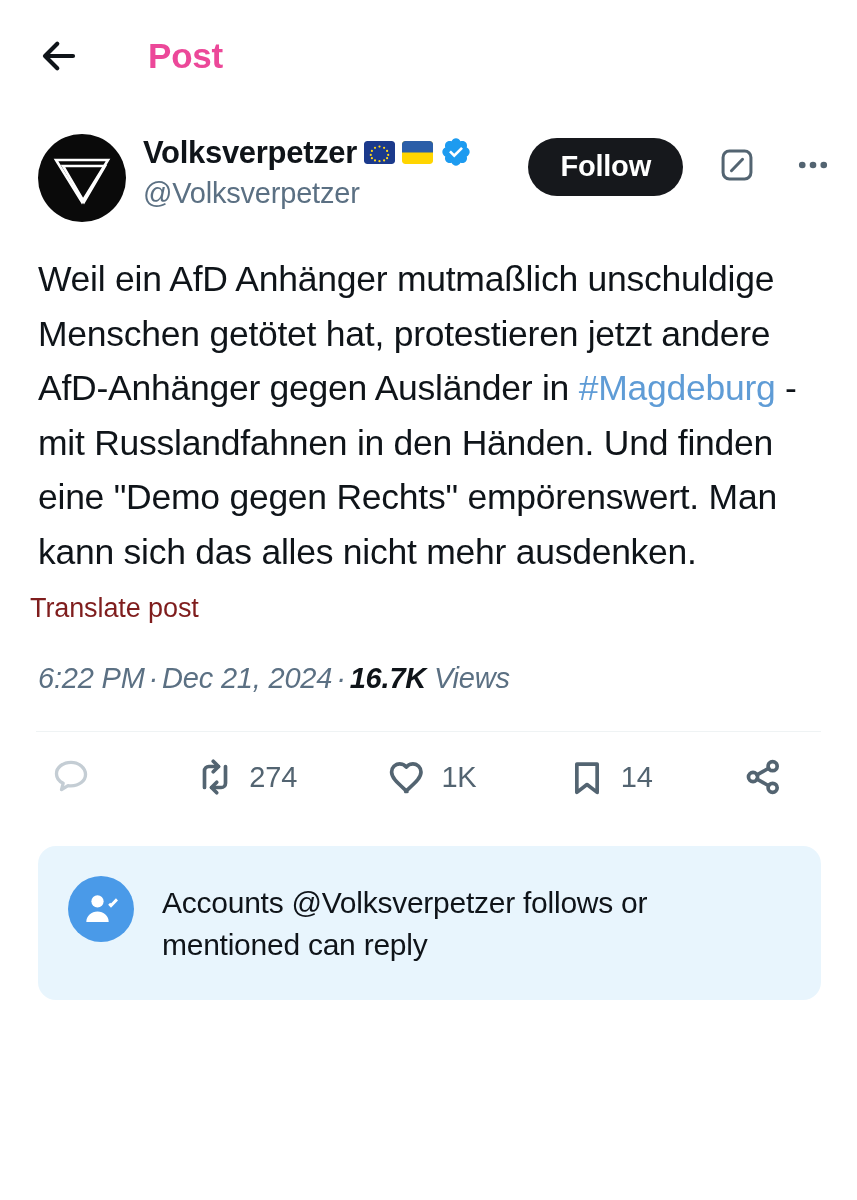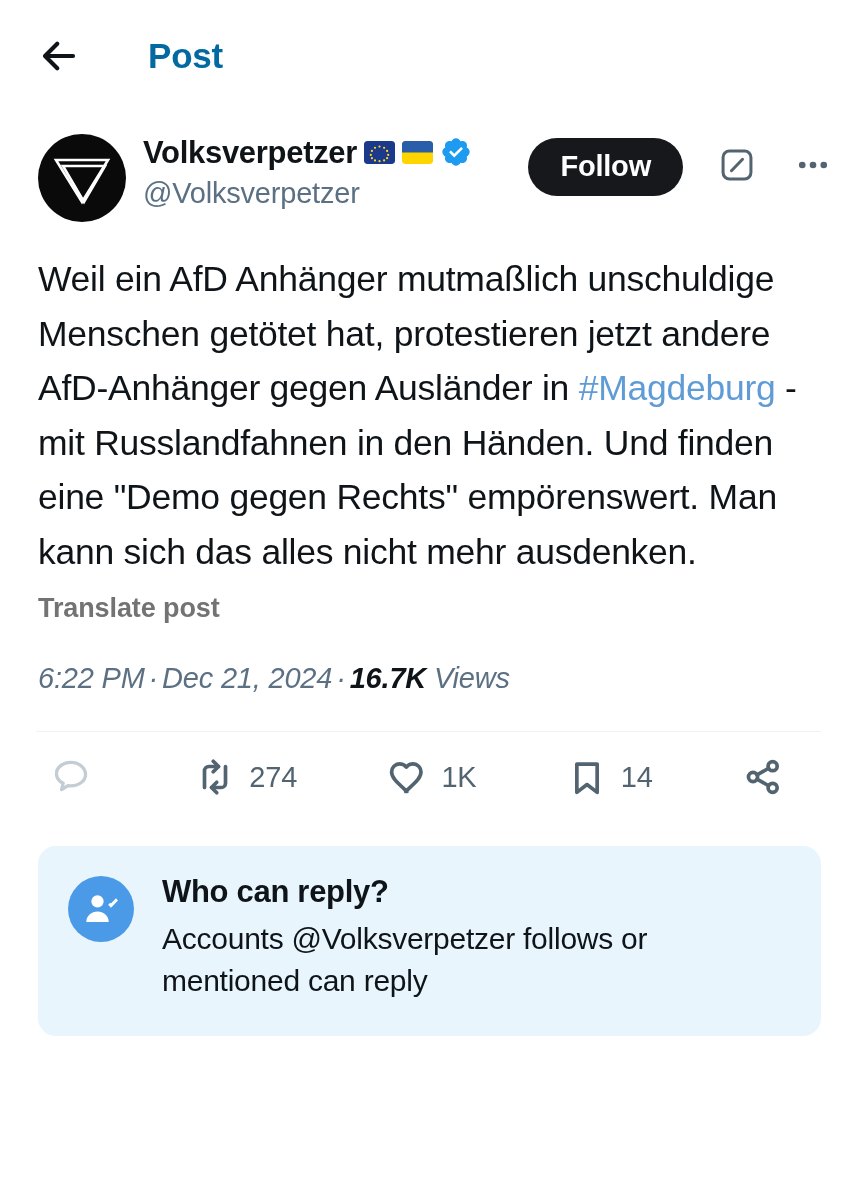--- a/index.html
+++ b/index.html
@@ -33,21 +33,21 @@
     display: flex;
     align-items: center;
     justify-content: center;
     cursor: pointer;
     flex: none;
   }
   .back-btn svg { display: block; }
   .page-title {
     font-size: 35px;
     font-weight: bold;
-    color: #0369a1;
+    color: #ec4899;
     margin-left: 66px;
     letter-spacing: -0.2px;
   }
 
   
   .account-row {
     display: flex;
     align-items: flex-start;
     padding: 22px 22px 0 38px;
   }
@@ -132,26 +132,25 @@
     padding: 30px 40px 0 38px;
     font-size: 35.5px;
     line-height: 54.5px;
     color: #0f1419;
     letter-spacing: -0.25px;
     word-wrap: break-word;
   }
   .hashtag { color: #5f9cd6; }
 
   .translate-link {
-    padding: 14px 38px 0 38px;
+    padding: 14px 38px 0 30px;
     font-size: 27px;
-    color: #737373;
+    color: #7f1d1d;
     cursor: pointer;
     letter-spacing: -0.1px;
-    font-weight: bold;
   }
 
   .meta-line {
     padding: 38px 34px 0 38px;
     font-size: 29px;
     color: #5b7083;
     letter-spacing: -0.2px;
     font-style: italic;
   }
   .meta-line .views-count {
@@ -388,18 +387,17 @@
     <div class="reply-icon">
       <span>
         <svg width="42" height="42" viewBox="0 0 24 24" fill="#ffffff">
           <circle cx="10" cy="7.6" r="3.5"></circle>
           <path d="M3.6 19.4c0-3.6 2.9-6 6.4-6s6.4 2.4 6.4 6z"></path>
           <path d="M16.1 9.6l1.6 1.7 4.0-4.2-1.15-1.2-2.85 3-0.45-.5z"></path>
         </svg>
       </span>
     </div>
     <div class="reply-text">
-      <div class="reply-title">Who can reply?</div>
       <div class="reply-desc">Accounts @Volksverpetzer follows or mentioned can reply</div>
     </div>
   </div>
 
 </div>
 
 </body></html>

